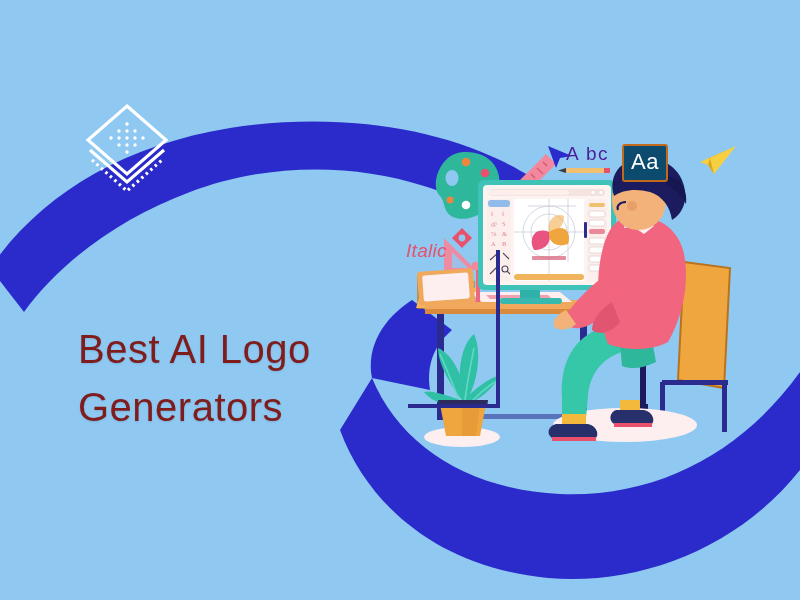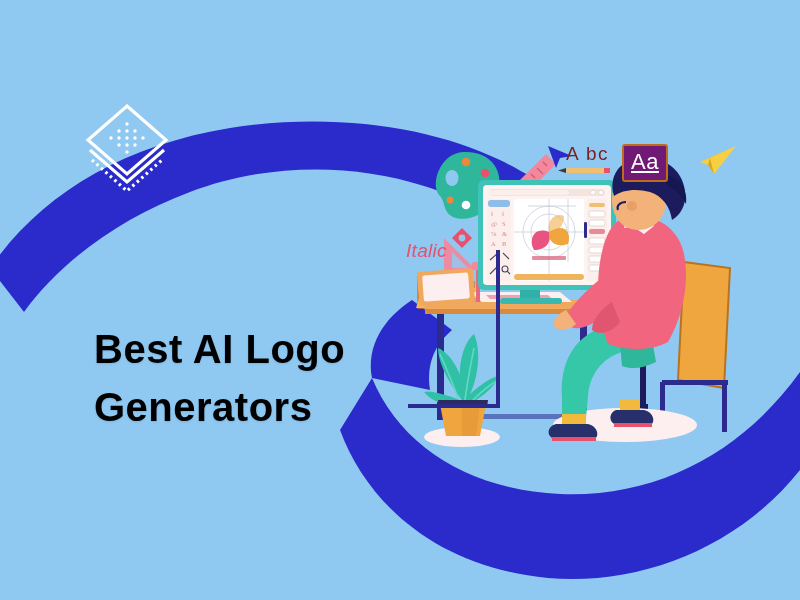--- a/index.html
+++ b/index.html
@@ -20,29 +20,28 @@
     top: 0; left: 0;
     width: 800px;
     height: 600px;
   }
   
   #headline {
     position: absolute;
     left: 78px;
     top: 320px;
     width: 330px;
-    color: #000000;
+    color: #7f1d1d;
     font-size: 40px;
     line-height: 58px;
-    font-weight: 700;
+    font-weight: 400;
     letter-spacing: 0.5px;
     text-shadow: 0 1px 2px rgba(40,70,120,0.18);
     white-space: pre-line;
     user-select: none;
-    margin-left: 16px;
   }
   
   #brandmark {
     position: absolute;
     left: 76px;
     top: 98px;
     width: 102px;
     height: 100px;
   }
   
@@ -57,38 +56,37 @@
     font-style: italic;
     font-weight: 500;
     color: #e8506b;
     letter-spacing: 0.3px;
     text-align: right;
   }
   #label-abc {
     left: 566px;
     top: 143px;
     font-size: 19px;
-    color: #7f1d1d;
+    color: #4c1d95;
     letter-spacing: 1.5px;
     text-align: center;
   }
   #label-aa {
     left: 622px;
     top: 144px;
     width: 42px;
     height: 34px;
-    background: #701a75;
+    background: #0c4a6e;
     border: 2px solid #c16a1b;
     border-radius: 3px;
     color: #ffffff;
     font-size: 22px;
     line-height: 32px;
     text-align: center;
     letter-spacing: 0.5px;
-    text-decoration: underline;
   }
 </style>
 </head>
 <body>
 
 <div id="banner">
 
   <svg class="layer" viewBox="0 0 800 600" xmlns="http://www.w3.org/2000/svg">
     <rect x="0" y="0" width="800" height="600" fill="#8fc9f2"></rect>
 

